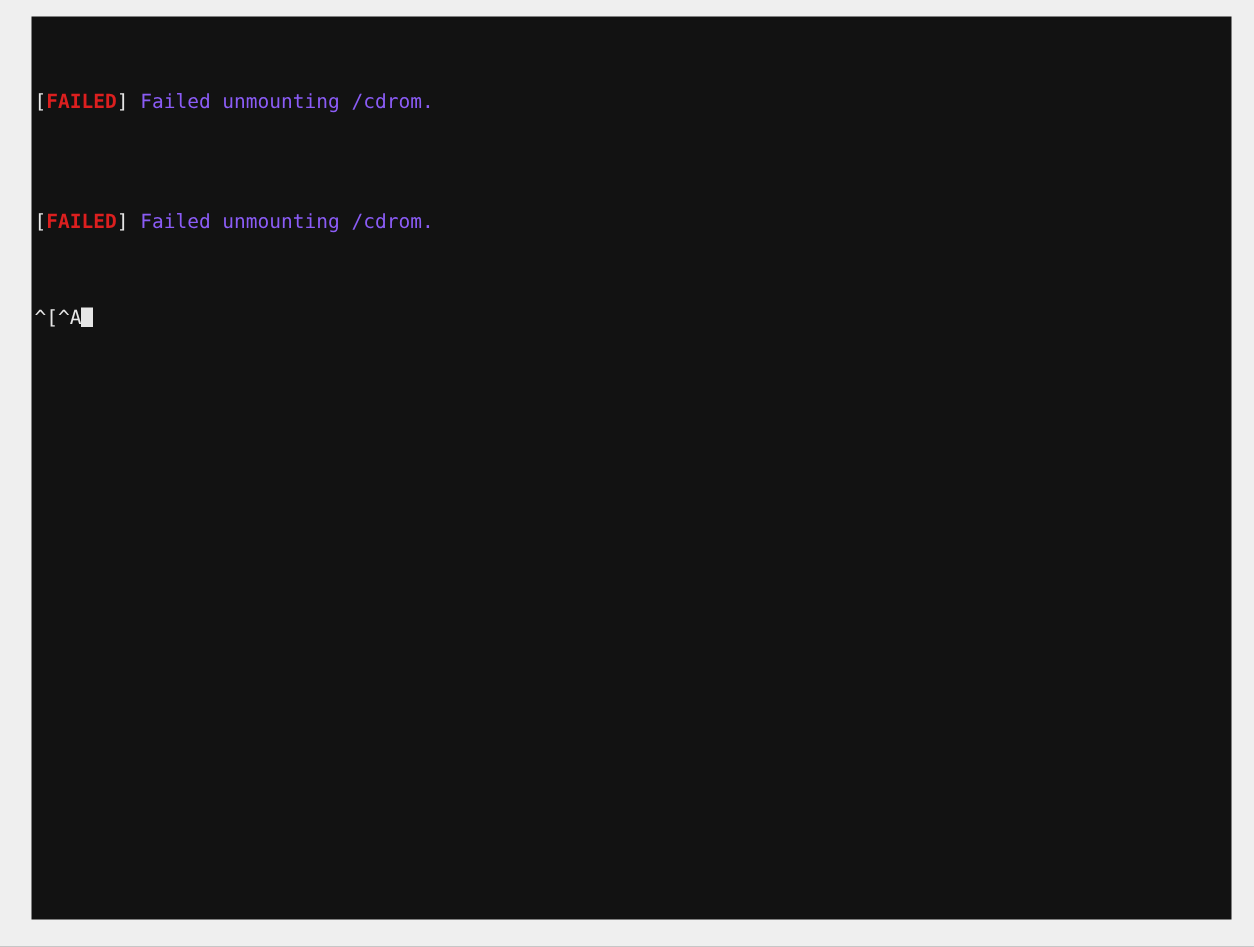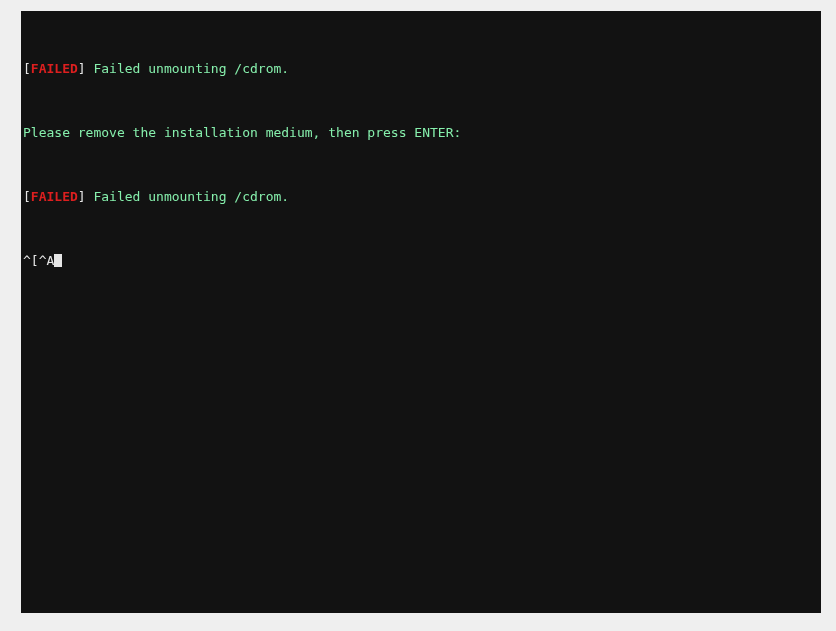--- a/index.html
+++ b/index.html
@@ -58,21 +58,21 @@
   .bracket {
     color: #e6e6e6;
   }
 
   .status-failed {
     color: #dc1f1f;
     font-weight: bold;
   }
 
   .msg {
-    color: #86efac;
+    color: #8b5cf6;
   }
 
   .cursor-block {
     display: inline-block;
     width: 8px;
     height: 13px;
     background: #e6e6e6;
     vertical-align: -2px;
     margin-left: 0px;
   }
@@ -85,21 +85,20 @@
 <body>
 
 <div id="screen">
 
   <div id="terminal">
 
     <div id="console-output">
 
       <div class="line"><span class="bracket">[</span><span class="status-failed">FAILED</span><span class="bracket">]</span><span class="msg"> Failed unmounting /cdrom.</span></div>
 
-      <div class="line"><span class="msg">Please remove the installation medium, then press ENTER:</span></div>
 
       <div class="line"><span class="bracket">[</span><span class="status-failed">FAILED</span><span class="bracket">]</span><span class="msg"> Failed unmounting /cdrom.</span></div>
 
       <div class="line"><span class="ctrlseq">^[^A</span><span class="cursor-block"></span></div>
 
     </div>
 
   </div>
 
 </div>

